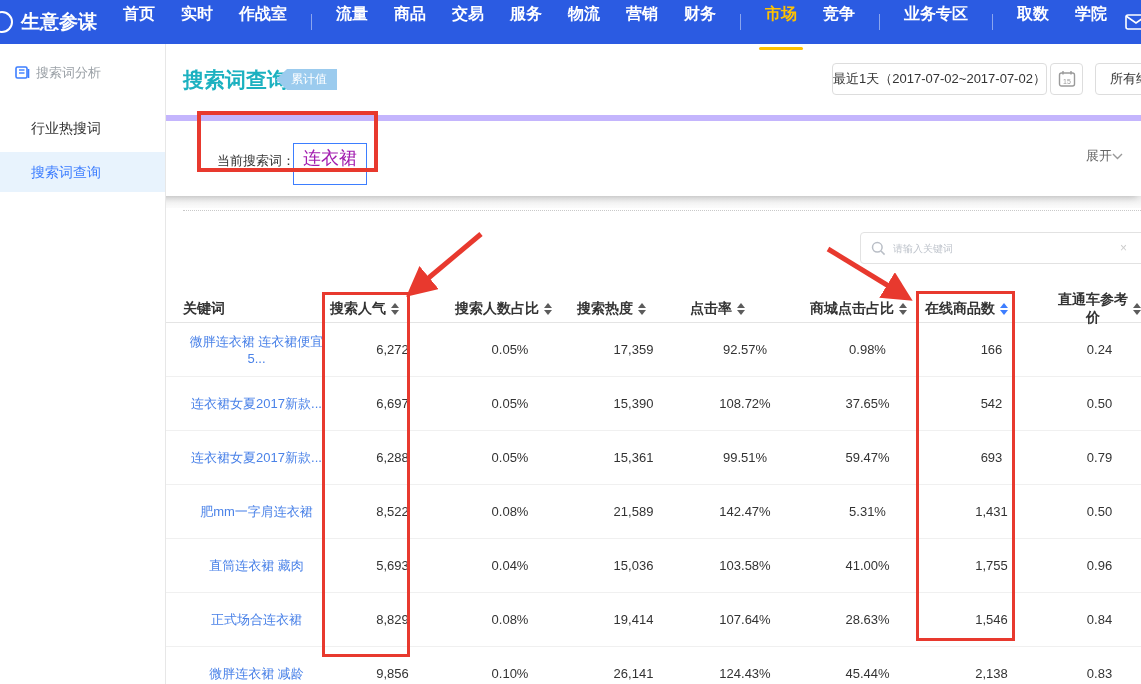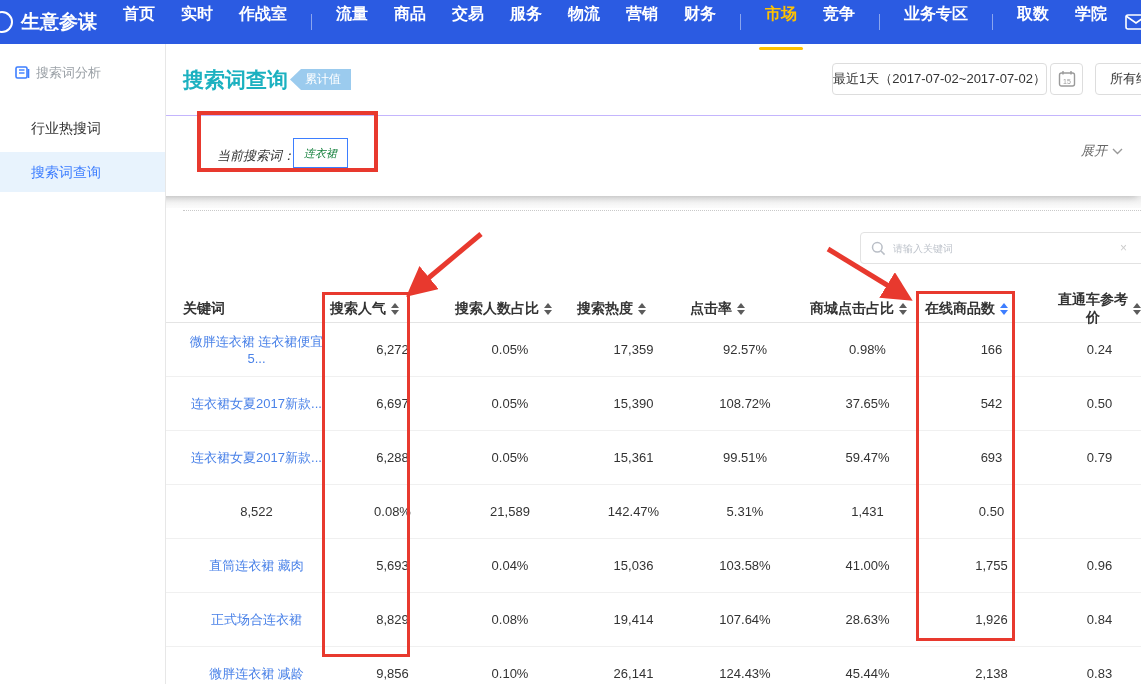--- a/index.html
+++ b/index.html
@@ -29,40 +29,40 @@
   .sb-menu { margin-top:26px; }
   .sb-item { height:40px; line-height:40px; padding-left:31px; font-size:14px; color:#333;
              cursor:pointer; margin-bottom:4px; }
   .sb-item.active { background:#e8f3fd; color:#3d7eff; }
 
   
   .main { position:absolute; left:143px; top:44px; width:998px; bottom:0; background:#fff; }
 
   .title-row { position:relative; height:71px; }
   .page-title { position:absolute; left:40px; top:22px; font-size:21px; font-weight:bold; color:#1cb1c0; }
-  .badge { position:absolute; left:147px; top:25px; height:21px; line-height:21px;
+  .badge { position:absolute; left:133px; top:25px; height:21px; line-height:21px;
            background:#9bcbee; color:#fff; font-size:12px; padding:0 10px 0 15px;
            clip-path:polygon(0 50%, 11px 0, 100% 0, 100% 100%, 11px 100%); }
   .date-box { position:absolute; left:689px; top:19px; width:215px; height:32px; line-height:30px;
               border:1px solid #ddd; border-radius:4px; text-align:center; font-size:13px; color:#333;
               background:#fff; cursor:pointer; white-space:nowrap; }
   .cal-box { position:absolute; left:907px; top:19px; width:33px; height:32px; border:1px solid #ddd;
              border-radius:4px; display:flex; align-items:center; justify-content:center; cursor:pointer; }
   .terminal-box { position:absolute; left:952px; top:19px; width:120px; height:32px; line-height:30px;
               border:1px solid #ddd; border-radius:4px; font-size:13px; color:#333;
               padding-left:14px; background:#fff; cursor:pointer; white-space:nowrap; }
 
-  .filter-row { position:relative; height:81px; border-top:1px solid #c4b5fd;
-                box-shadow:0 5px 7px -4px rgba(0,0,0,.22);font-style:italic; }
+  .filter-row { position:relative; height:81px; border-top:6px solid #c4b5fd;
+                box-shadow:0 5px 7px -4px rgba(0,0,0,.22); }
   .filter-label { position:absolute; left:74px; top:31px; font-size:13px; color:#333; }
-  .kw-chip { position:absolute; left:150px; top:22px; min-width:55px; height:30px; line-height:28px;
-             border:1px solid #3d7eff; color:#15803d; font-size:11px; text-align:center;
+  .kw-chip { position:absolute; left:150px; top:22px; min-width:55px; height:42px; line-height:28px;
+             border:1px solid #3d7eff; color:#a21caf; font-size:18px; text-align:center;
              padding:0 9px; background:#fff; cursor:pointer; }
   .expand { position:absolute; right:18px; top:26px; font-size:13px; color:#666; cursor:pointer;
-            display:flex; align-items:center; gap:5px; }
+            display:flex; align-items:center; }
 
   .gap-band { height:12px; background:linear-gradient(to bottom,#ececec,#fbfbfb); }
 
   .table-area { position:relative; height:476px; background:#fff; }
   .dotted { position:absolute; left:40px; right:0; top:2px; border-top:1px dotted #c9c9c9; }
 
   .search-box { position:absolute; left:717px; top:24px; width:300px; height:32px;
                 border:1px solid #e2e2e2; border-radius:4px; display:flex; align-items:center;
                 background:#fff; padding:0 8px 0 10px; }
   .search-box input { border:none; outline:none; flex:1; font-size:10px; color:#333;
@@ -277,20 +277,21 @@
             <div class="cell"><span class="kw">连衣裙女夏2017新款...</span></div>
             <div class="cell">6,288</div>
             <div class="cell">0.05%</div>
             <div class="cell">15,361</div>
             <div class="cell">99.51%</div>
             <div class="cell">59.47%</div>
             <div class="cell">693</div>
             <div class="cell">0.79</div>
           </div>
           <div class="row">
+            <div class="cell"><span class="kw">肥mm一字肩连衣裙</span></div>
             <div class="cell">8,522</div>
             <div class="cell">0.08%</div>
             <div class="cell">21,589</div>
             <div class="cell">142.47%</div>
             <div class="cell">5.31%</div>
             <div class="cell">1,431</div>
             <div class="cell">0.50</div>
           </div>
           <div class="row">
             <div class="cell"><span class="kw">直筒连衣裙 藏肉</span></div>
@@ -302,21 +303,21 @@
             <div class="cell">1,755</div>
             <div class="cell">0.96</div>
           </div>
           <div class="row">
             <div class="cell"><span class="kw">正式场合连衣裙</span></div>
             <div class="cell">8,829</div>
             <div class="cell">0.08%</div>
             <div class="cell">19,414</div>
             <div class="cell">107.64%</div>
             <div class="cell">28.63%</div>
-            <div class="cell">1,926</div>
+            <div class="cell">1,546</div>
             <div class="cell">0.84</div>
           </div>
           <div class="row">
             <div class="cell"><span class="kw">微胖连衣裙 减龄</span></div>
             <div class="cell">9,856</div>
             <div class="cell">0.10%</div>
             <div class="cell">26,141</div>
             <div class="cell">124.43%</div>
             <div class="cell">45.44%</div>
             <div class="cell">2,138</div>

